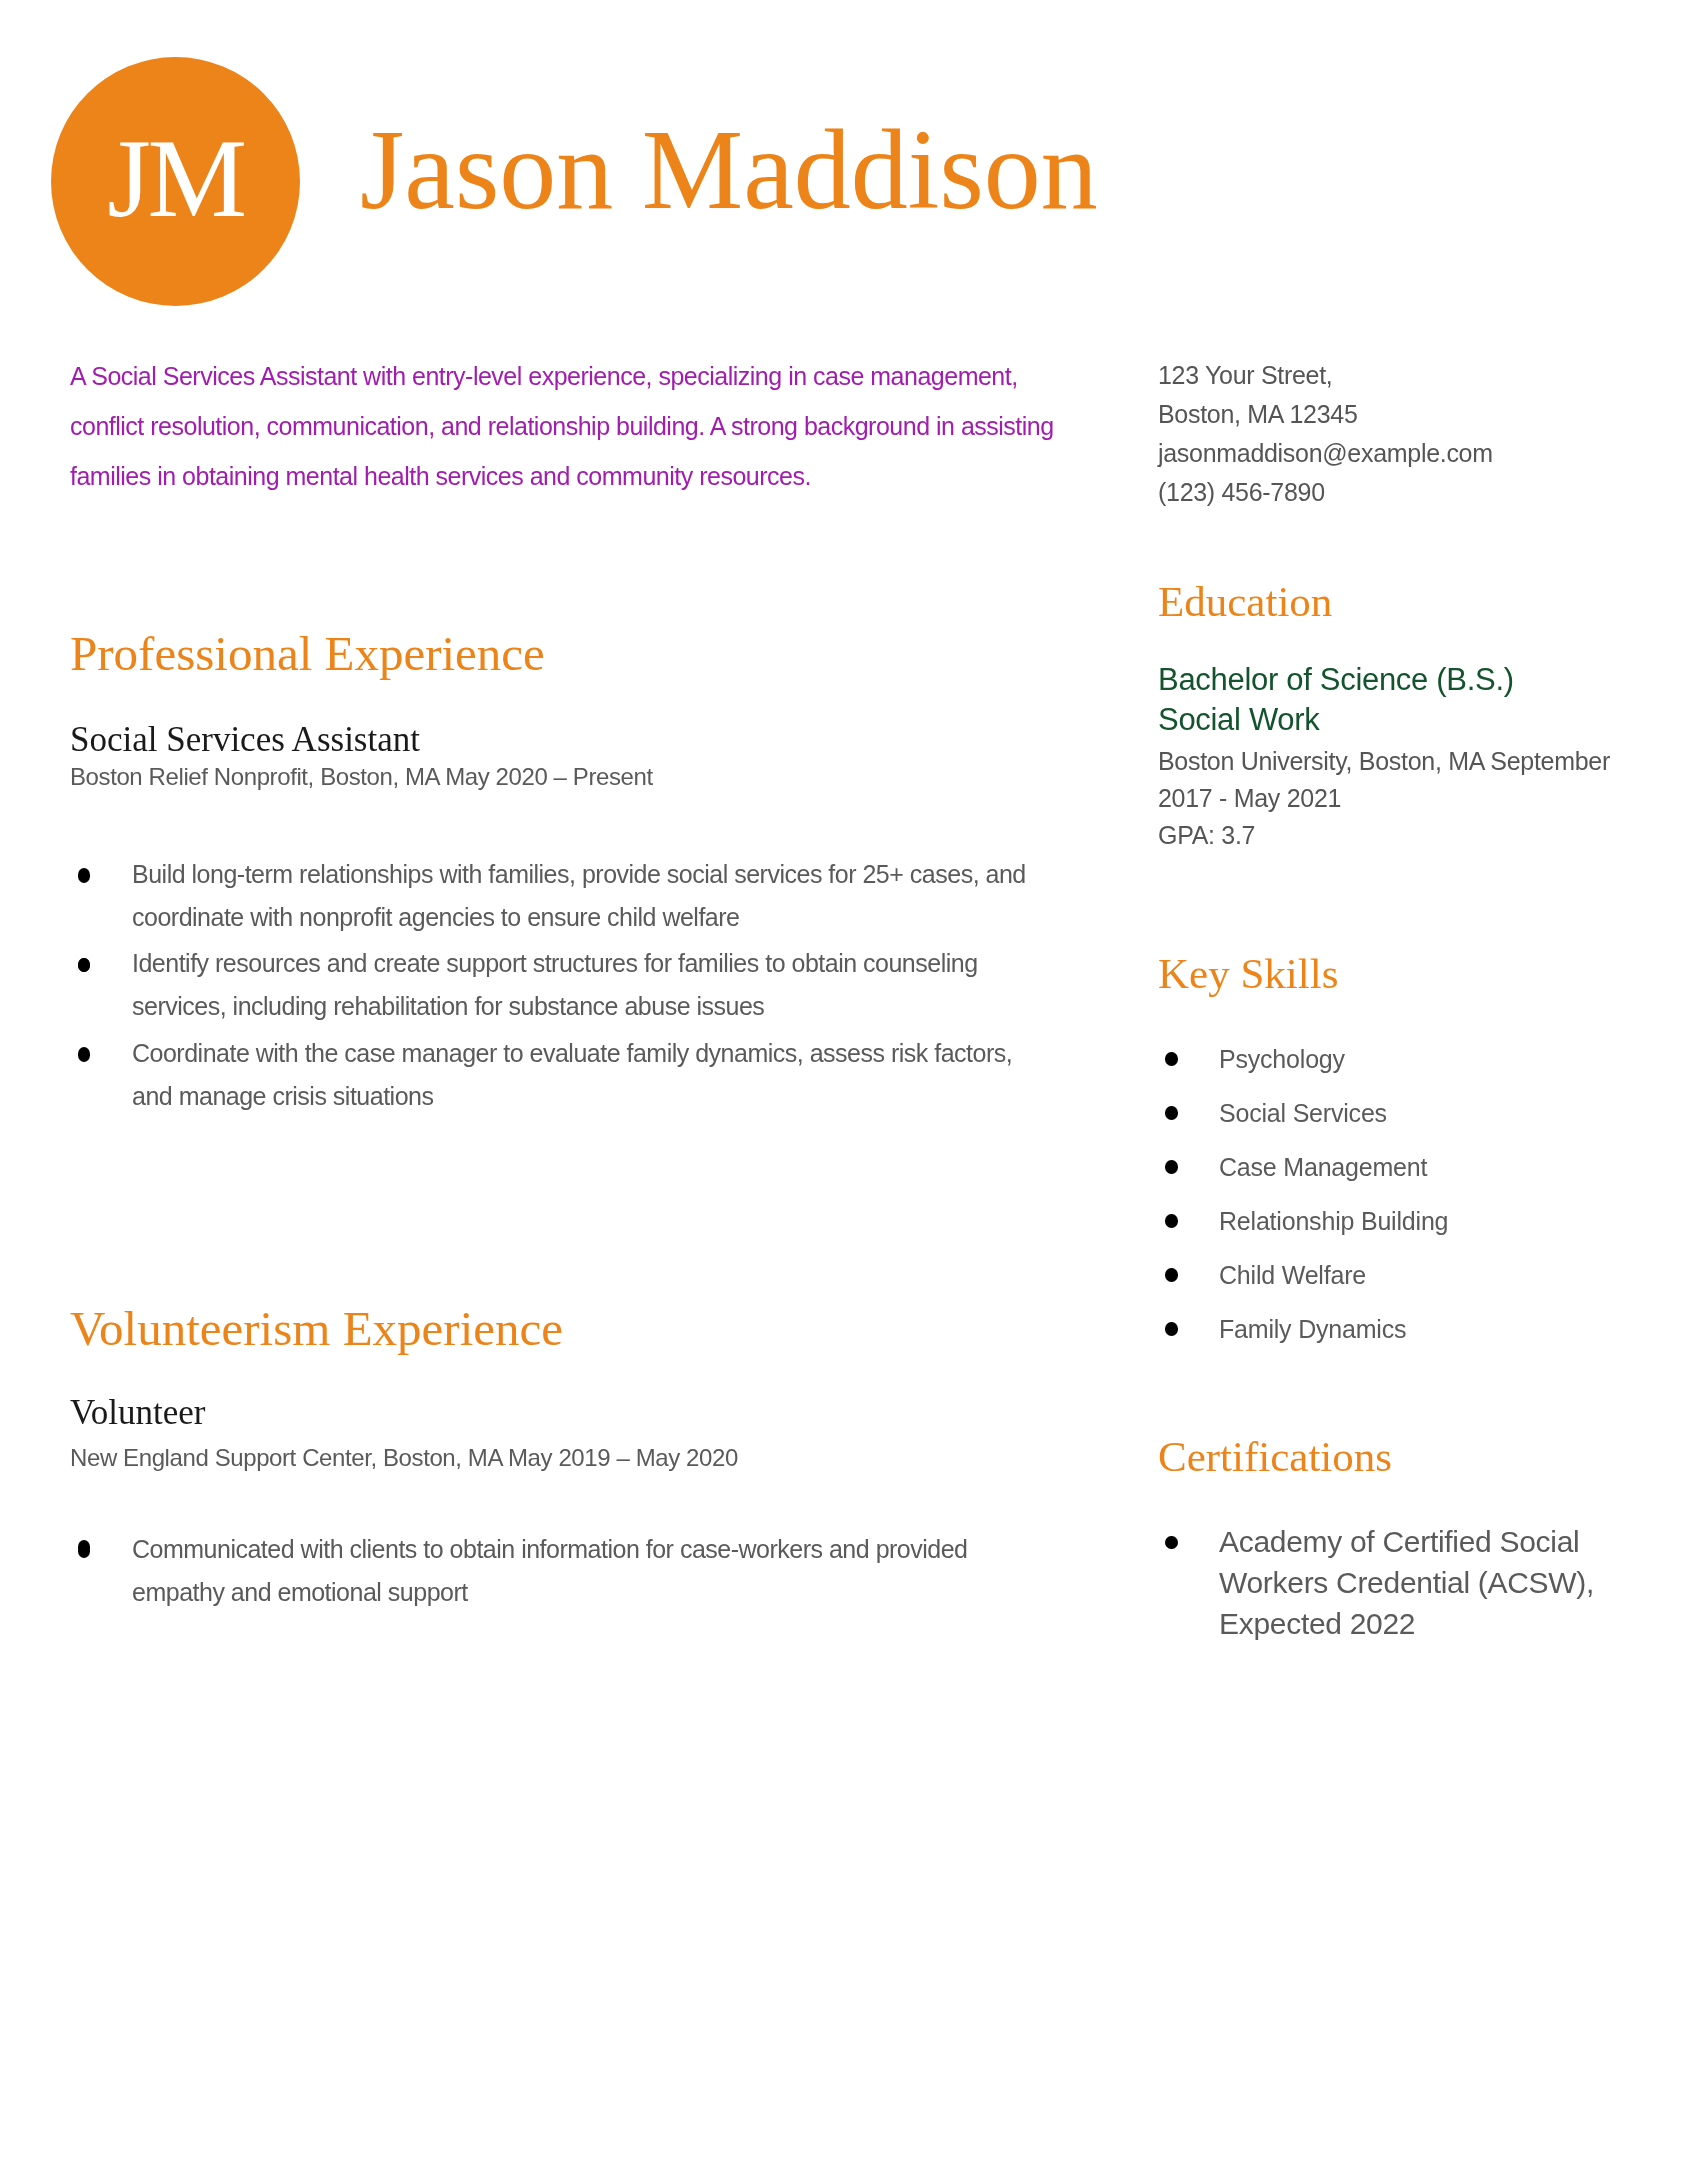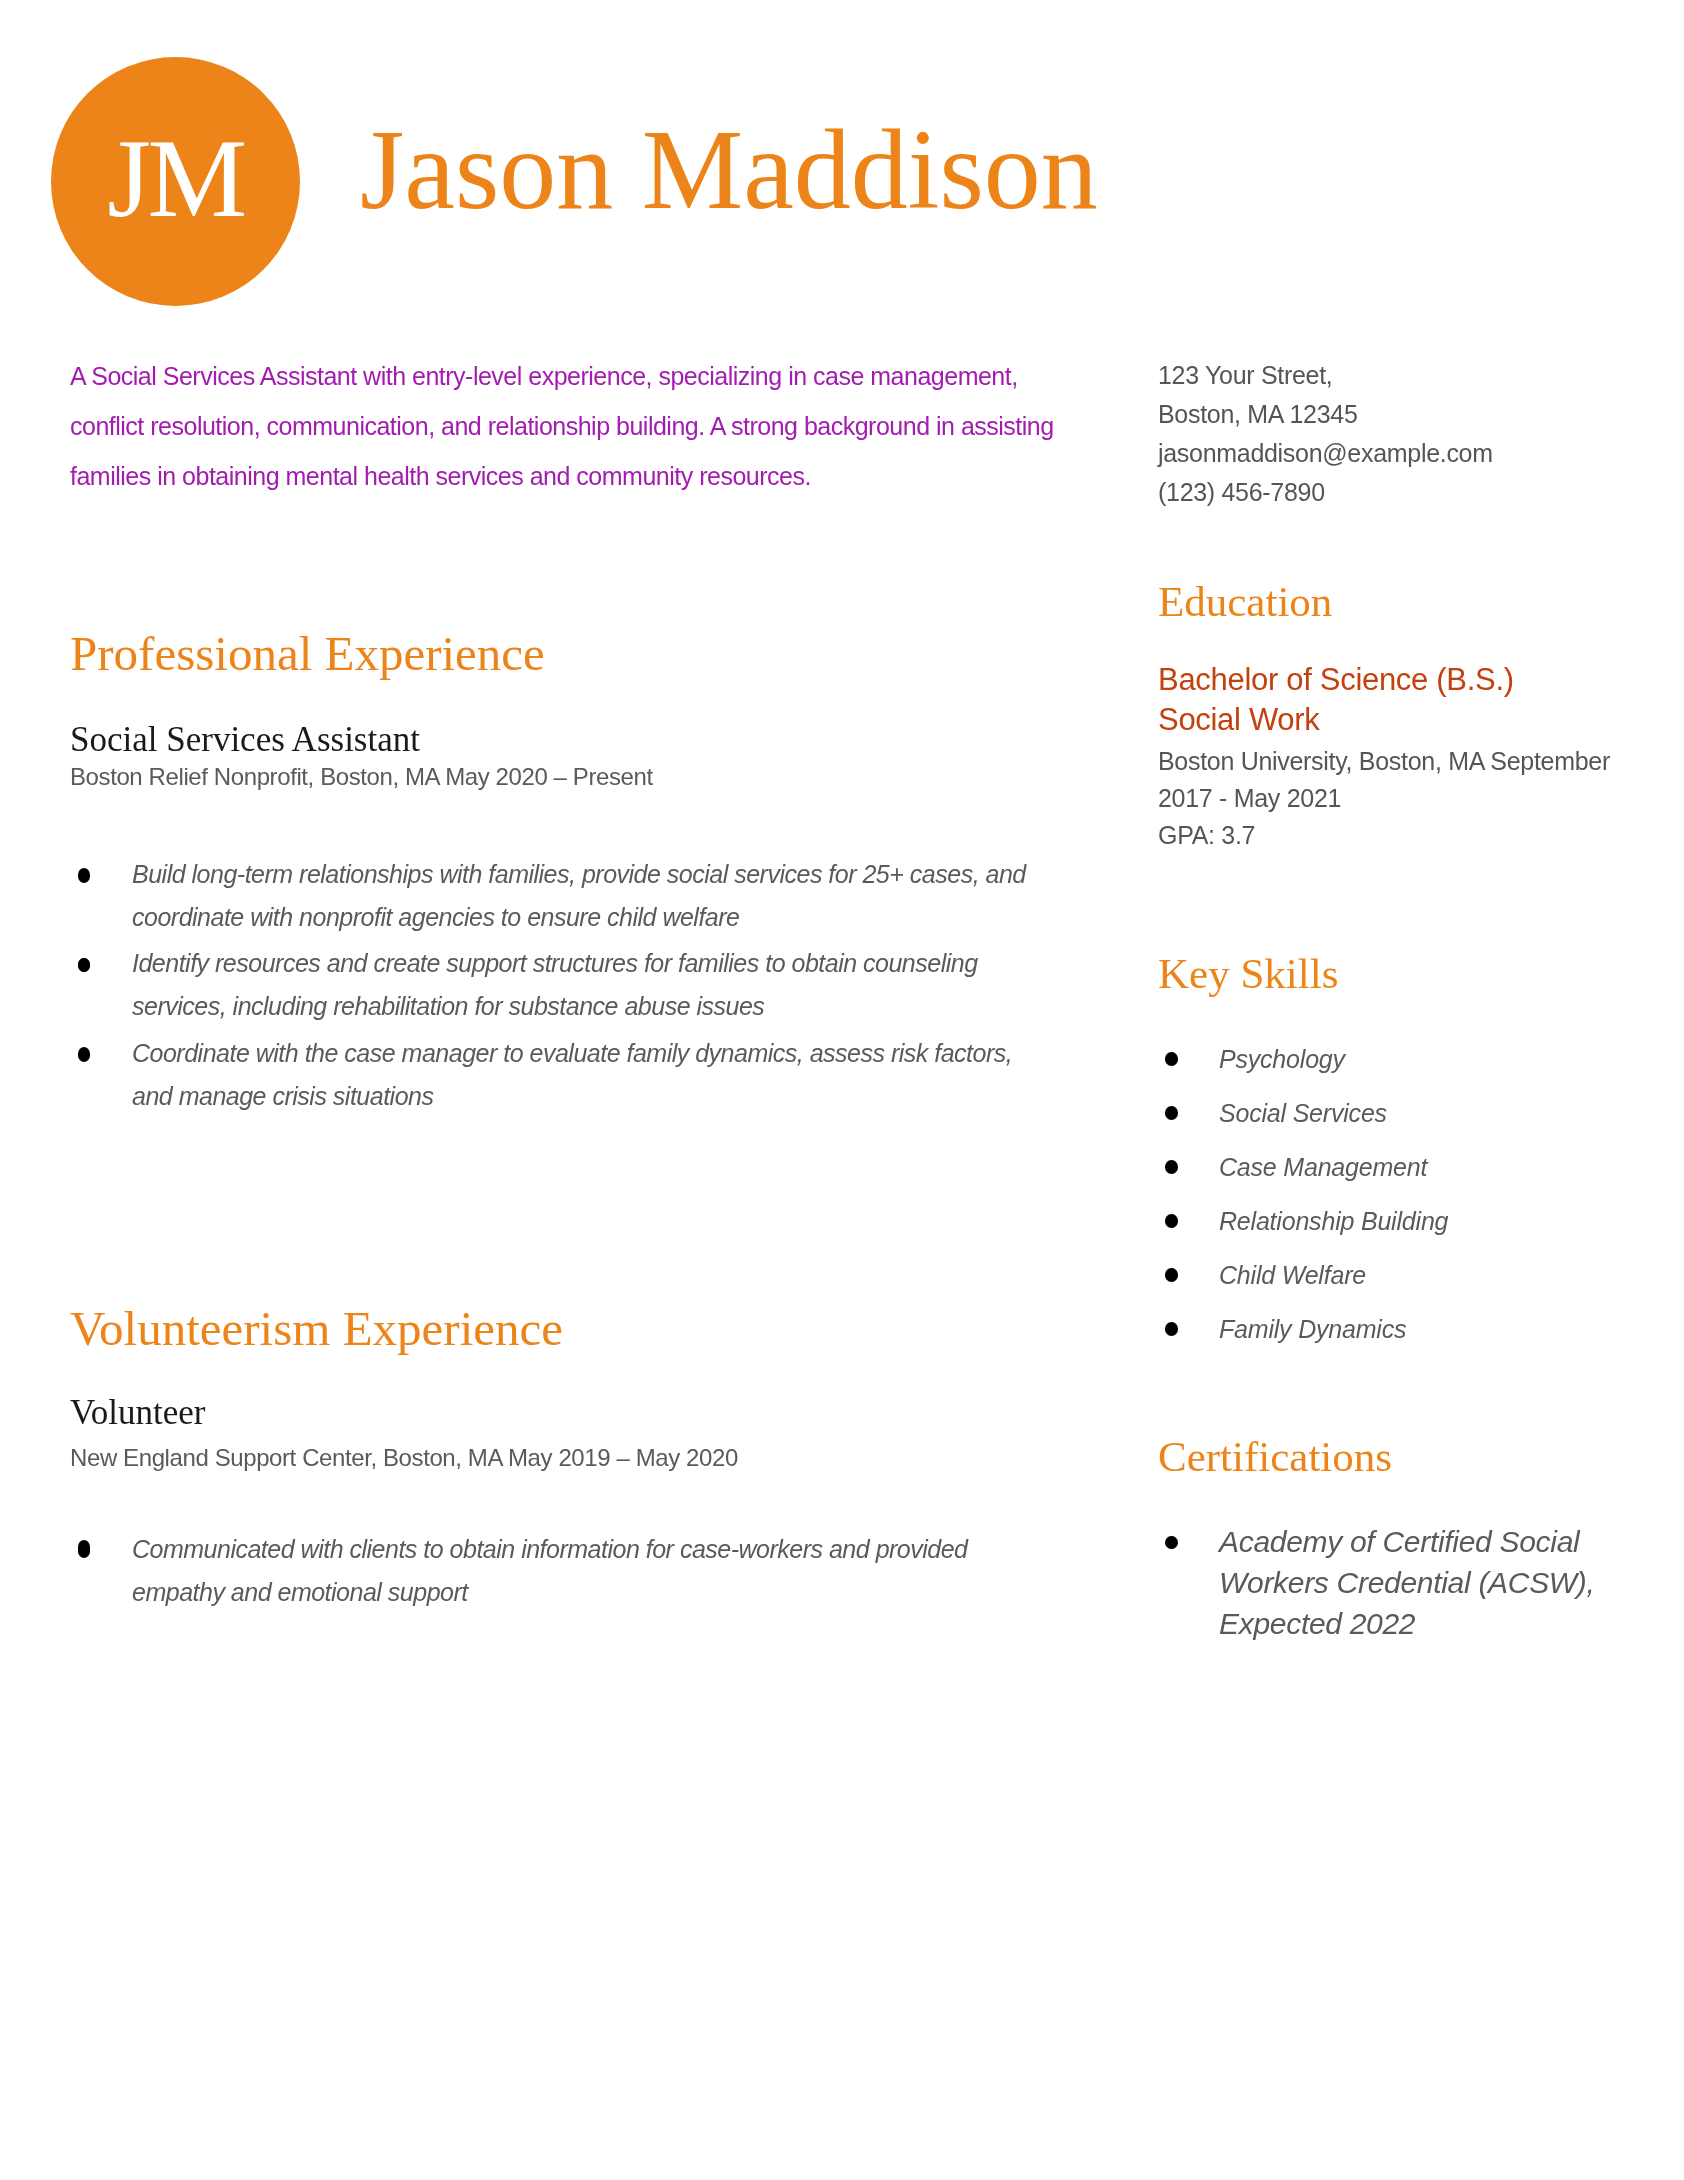--- a/index.html
+++ b/index.html
@@ -20,31 +20,31 @@
   .contact { left: 1158px; top: 356px; font-size: 25px; line-height: 39px; color: #555; letter-spacing: -0.3px; }
   .contact div { white-space: nowrap; }
 
   .h2 { font-family: "Liberation Serif", "DejaVu Serif", serif; color: #EC841A; white-space: nowrap; }
   .h2-left { font-size: 49px; line-height: 60px; }
   .h2-right { font-size: 43px; line-height: 55px; }
 
   .job-title { font-family: "Liberation Serif", "DejaVu Serif", serif; color: #1a1a1a; font-size: 35px; line-height: 43px; white-space: nowrap; }
   .job-meta { font-size: 24px; line-height: 34px; color: #5a5a5a; white-space: nowrap; letter-spacing: -0.4px; }
 
-  .blist { list-style: none; margin: 0; padding: 0; font-style: italic; }
+  .blist { list-style: none; margin: 0; padding: 0; }
   .blist li { position: relative; }
   .left-bullets { left: 70px; width: 988px; }
   .left-bullets li { padding-left: 62px; font-size: 25px; line-height: 43px; color: #5a5a5a; margin-bottom: 3.4px; letter-spacing: -0.5px; }
   .left-bullets li .dot { position: absolute; left: 7.7px; top: 15.3px; width: 12.8px; height: 14.5px; border-radius: 50%; background: #000; }
 
   .skills { left: 1158px; width: 477px; }
   .skills li { padding-left: 61px; font-size: 25px; line-height: 54px; color: #5a5a5a; white-space: nowrap; letter-spacing: -0.2px; }
   .skills li .dot { position: absolute; left: 6.8px; top: 20.4px; width: 12.8px; height: 13.6px; border-radius: 50%; background: #000; }
 
-  .edu-degree { font-size: 31px; line-height: 40px; color: #c2410c; white-space: nowrap; letter-spacing: -0.3px; }
+  .edu-degree { font-size: 31px; line-height: 40px; color: #14532d; white-space: nowrap; letter-spacing: -0.3px; }
   .edu-line { font-size: 25px; line-height: 37px; color: #555; letter-spacing: -0.3px; }
 
   .cert { left: 1158px; width: 460px; }
   .cert li { padding-left: 61px; font-size: 30px; line-height: 41px; color: #5a5a5a; letter-spacing: -0.3px; }
   .cert li .dot { position: absolute; left: 6.8px; top: 14.5px; width: 12.8px; height: 13.6px; border-radius: 50%; background: #000; }
 </style>
 </head>
 <body>
 
 <div id="monogram" class="abs">

